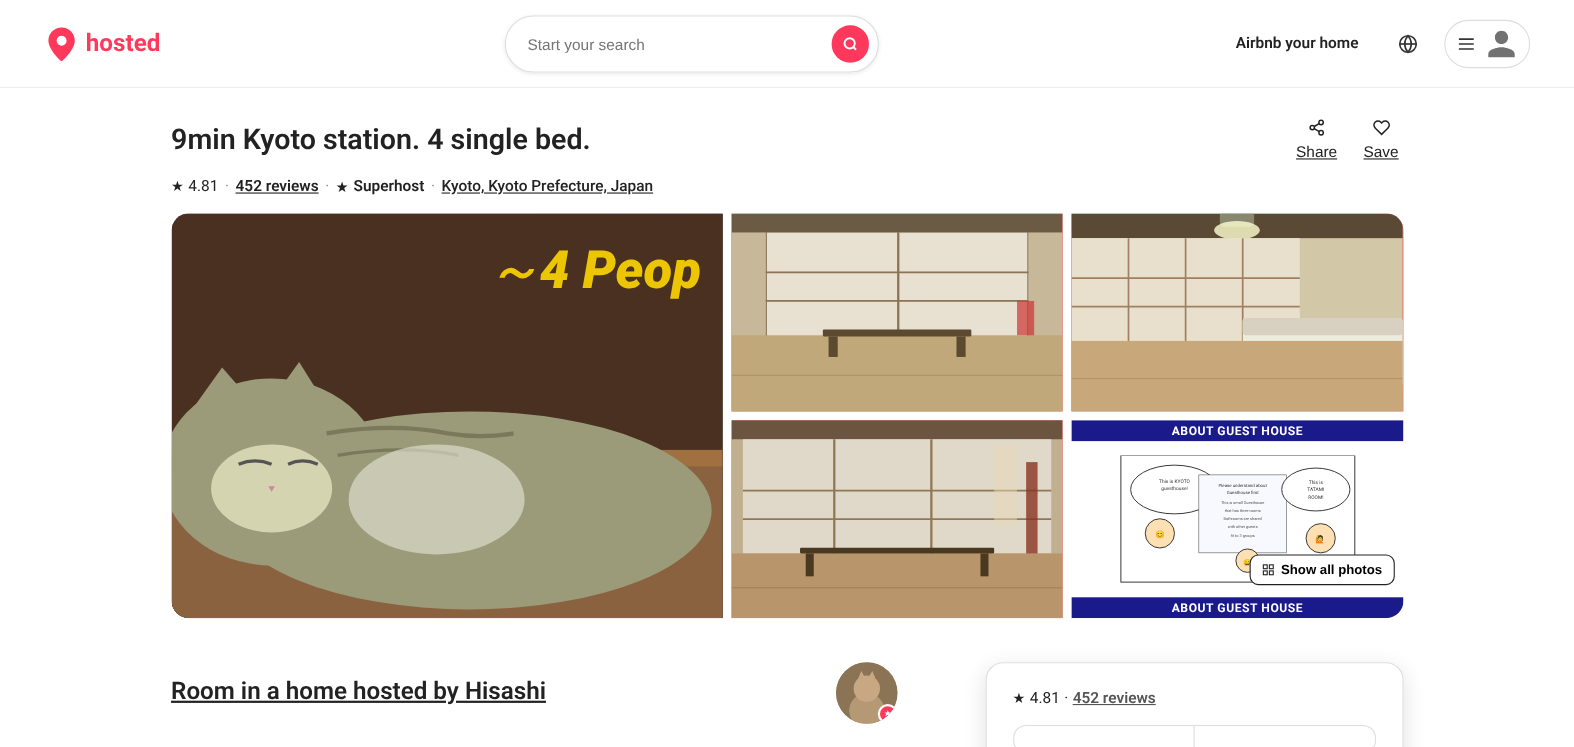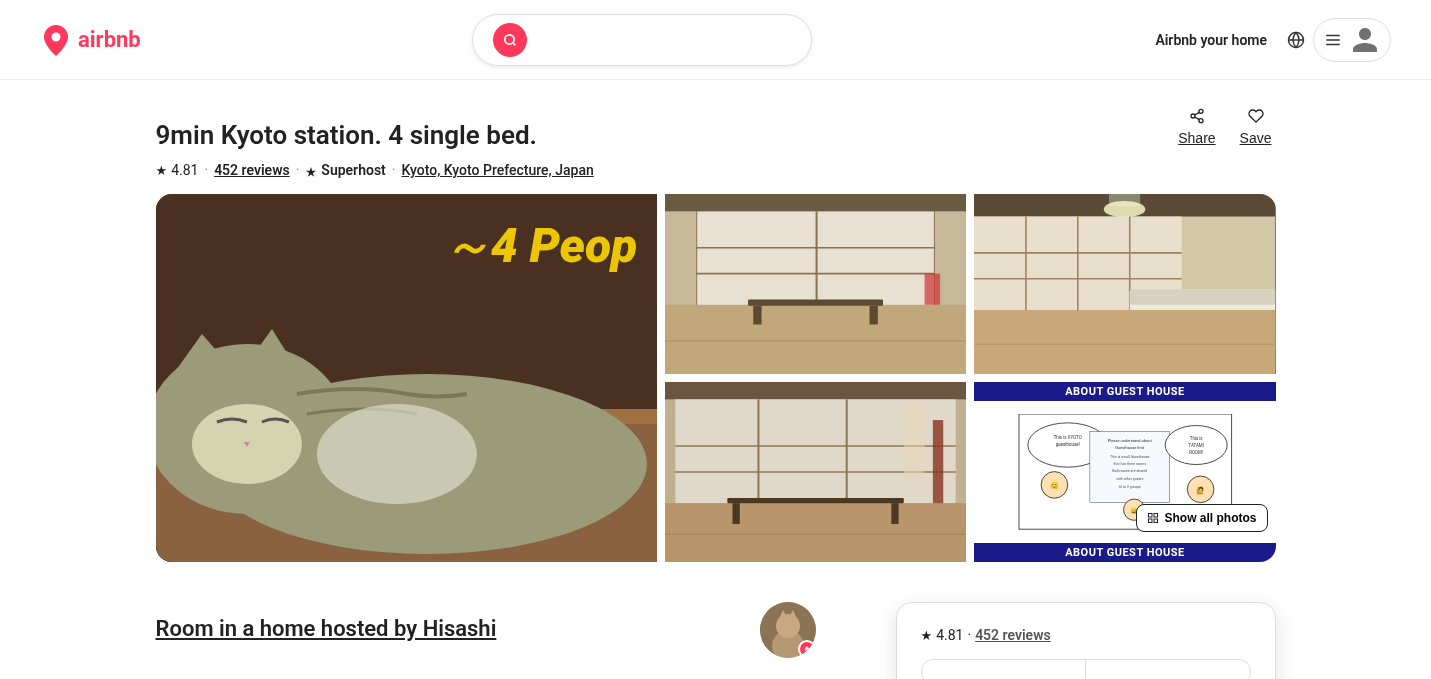--- a/index.html
+++ b/index.html
@@ -61,20 +61,21 @@
       display: flex;
       align-items: center;
       justify-content: center;
       cursor: pointer;
       flex-shrink: 0;
     }
     .search-btn svg { color: white; }
     .header-right {
       display: flex;
       align-items: center;
+      gap: 16px;
     }
     .airbnb-your-home {
       font-size: 14px;
       font-weight: 600;
       color: #222;
       cursor: pointer;
       padding: 8px 12px;
       border-radius: 20px;
       white-space: nowrap;
     }
@@ -101,21 +102,21 @@
     
     .main {
       max-width: 1200px;
       margin: 0 auto;
       padding: 24px 40px 0;
     }
 
     
     .listing-header {
       display: flex;
-      align-items: flex-end;
+      align-items: center;
       justify-content: space-between;
       margin-bottom: 12px;
     }
     .listing-title {
       font-size: 26px;
       font-weight: 600;
       color: #222;
     }
     .listing-actions {
       display: flex;
@@ -143,21 +144,21 @@
       font-size: 14px;
       color: #222;
       margin-bottom: 16px;
     }
     .rating { display: flex; align-items: center; gap: 4px; }
     .star { color: #222; font-size: 13px; }
     .reviews-link { font-weight: 600; color: #222; text-decoration: underline; cursor: pointer; }
     .dot { color: #888; }
     .superhost-badge {
       display: flex;
-      align-items: flex-end;
+      align-items: center;
       gap: 4px;
       font-weight: 600;
     }
     .location-link { color: #222; text-decoration: underline; cursor: pointer; font-weight: 500; }
 
     
     .photo-grid {
       display: grid;
       grid-template-columns: 1fr 0.6fr 0.6fr;
       grid-template-rows: 180px 180px;
@@ -331,24 +332,25 @@
     .date-cell:first-child { border-right: 1px solid #ddd; }
   </style>
 </head>
 <body>
 
 <header class="header">
   <a class="logo" href="#">
     <svg class="logo-icon" viewBox="0 0 32 32" fill="#FF385C">
       <path d="M16 1C9.373 1 4 6.373 4 13c0 7.72 10.32 17.46 11.09 18.19a1.3 1.3 0 0 0 1.82 0C17.68 30.46 28 20.72 28 13c0-6.627-5.373-12-12-12zm0 16.5a4.5 4.5 0 1 1 0-9 4.5 4.5 0 0 1 0 9z"></path>
     </svg>
-    <span class="logo-text">airbnb</span>
+    <span class="logo-text">hosted</span>
   </a>
 
   <div class="search-bar">
+    <input type="text" readonly="" placeholder="Start your search" style="">
     <button class="search-btn">
       <svg width="14" height="14" viewBox="0 0 24 24" fill="none" stroke="white" stroke-width="3">
         <circle cx="11" cy="11" r="8"></circle>
           <line x1="21" y1="21" x2="16.65" y2="16.65"></line>
       </svg>
     </button>
   </div>
 
   <div class="header-right">
     <span class="airbnb-your-home">Airbnb your home</span>

